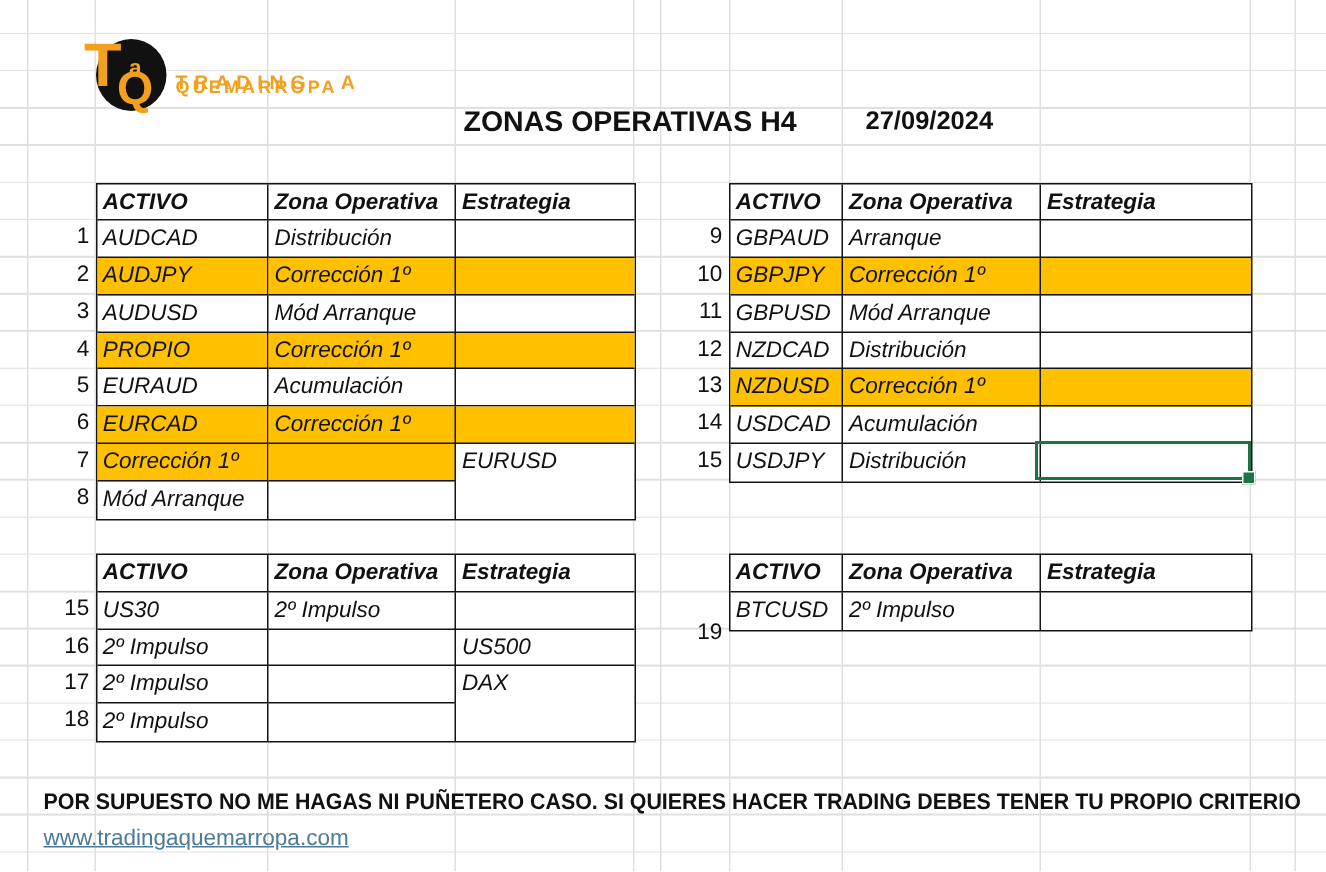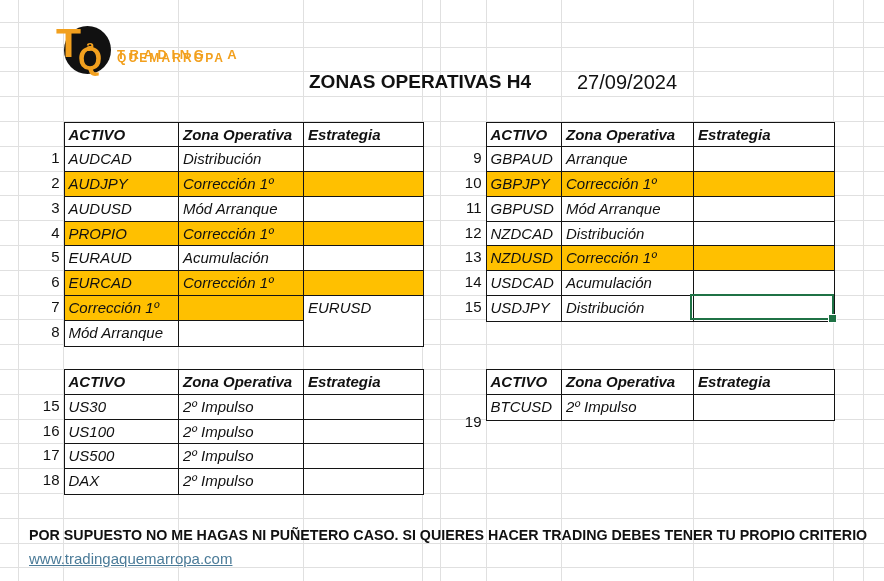--- a/index.html
+++ b/index.html
@@ -15,21 +15,21 @@
   .logo-circle{position:absolute;left:64px;top:26px;width:47px;height:48px;background:#111;border-radius:50%;z-index:2;}
   .logo-glyph{position:absolute;z-index:3;color:#F2A01E;line-height:1;}
   .logo-t{left:56px;top:23px;font-size:41px;font-weight:800;}
   .logo-a{left:86px;top:38px;font-size:15px;font-weight:700;}
   .logo-q{left:78px;top:43px;font-size:31px;font-weight:800;}
   .logo-line{position:absolute;z-index:3;color:#F2A01E;font-weight:700;white-space:nowrap;}
   .logo-line1{left:117px;top:47px;font-size:13px;letter-spacing:4.6px;word-spacing:11px;}
   .logo-line2{left:117px;top:51px;font-size:12px;letter-spacing:2.1px;}
   
   .title{position:absolute;left:309px;top:71px;font-size:19px;font-weight:700;z-index:2;white-space:nowrap;}
-  .date{position:absolute;left:577px;top:71px;font-size:20px;font-weight:400;z-index:2;white-space:nowrap;}
+  .date{position:absolute;left:577px;top:71px;font-size:17px;font-weight:700;z-index:2;white-space:nowrap;}
   
   .tbl{position:absolute;display:grid;grid-auto-rows:24.8px;background:#fff;border:1.5px solid #141414;z-index:2;font-style:italic;}
   .tbl.cols-left{grid-template-columns:114.5px 125px 119px;}
   .tbl.cols-right{grid-template-columns:75.5px 132px 140px;}
   .tbl1{left:63.5px;top:121.5px;}
   .tbl2{left:485.5px;top:121.5px;}
   .tbl3{left:63.5px;top:369px;}
   .tbl4{left:485.5px;top:369px;}
   .c{border-right:1.5px solid #141414;border-bottom:1.5px solid #141414;box-sizing:border-box;
      font-size:15px;line-height:23px;padding-left:4px;white-space:nowrap;overflow:hidden;}
@@ -134,21 +134,20 @@
       <div class="c last-row">Distribución</div>
       <div class="c last-row"></div>
     </div>
   <div class="tbl tbl3 cols-left">
       <div class="c h">ACTIVO</div>
       <div class="c h">Zona Operativa</div>
       <div class="c h">Estrategia</div>
       <div class="c">US30</div>
       <div class="c">2º Impulso</div>
       <div class="c"></div>
-      <div class="c">US100</div>
       <div class="c">2º Impulso</div>
       <div class="c"></div>
       <div class="c">US500</div>
       <div class="c">2º Impulso</div>
       <div class="c"></div>
       <div class="c last-row">DAX</div>
       <div class="c last-row">2º Impulso</div>
       <div class="c last-row"></div>
     </div>
   <div class="tbl tbl4 cols-right">

